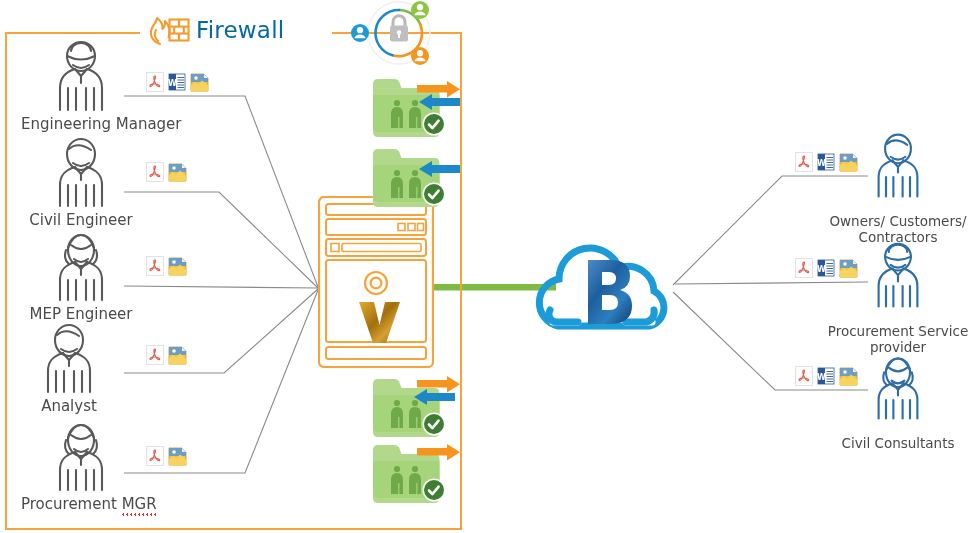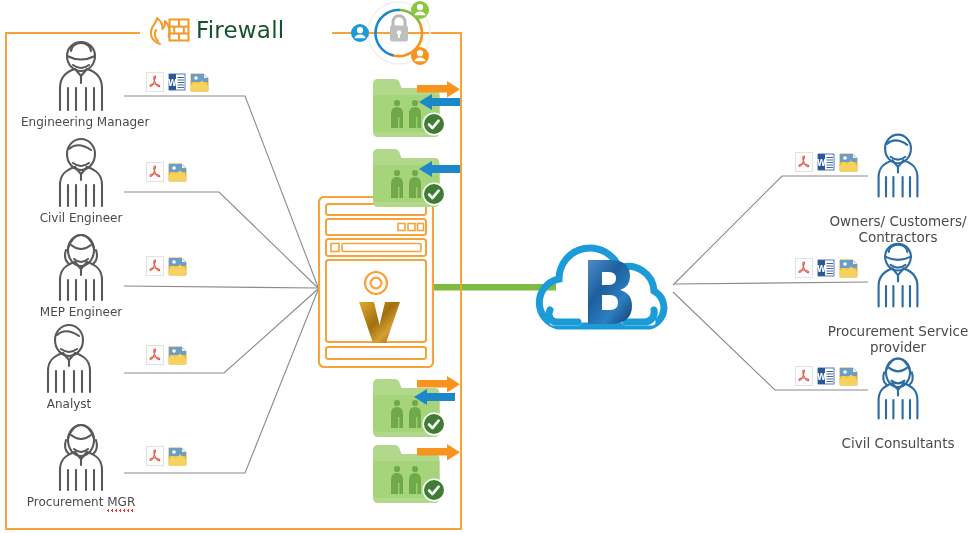--- a/index.html
+++ b/index.html
@@ -20,28 +20,28 @@
     border:2px solid #F6A33B;
     box-sizing:border-box;
     background:transparent;
   }
   #firewall-header{
     left:140px;top:8px;width:180px;height:44px;
     display:flex;align-items:center;gap:6px;
     background:#ffffff;padding:0 6px;
   }
   #firewall-label{
-    color:#14532d;font-size:23px;letter-spacing:0.2px;
+    color:#0369a1;font-size:23px;letter-spacing:0.2px;
     font-family:"DejaVu Sans", sans-serif;white-space:nowrap;
   }
 
   
   .person-node{width:120px;text-align:center;}
   .person-label{
-    font-size:12px;color:#4a4a4a;line-height:1.15;
+    font-size:15px;color:#4a4a4a;line-height:1.15;
     font-family:"DejaVu Sans", sans-serif;white-space:nowrap;
   }
   .spell{ text-decoration:none; }
   .spell u{
     text-decoration:none;
     border-bottom:2px solid transparent;
     background-image:radial-gradient(circle at 1.2px 2.5px, #e8342d 1.1px, transparent 1.2px);
     background-size:4px 4px;
     background-repeat:repeat-x;
     background-position:0 100%;

